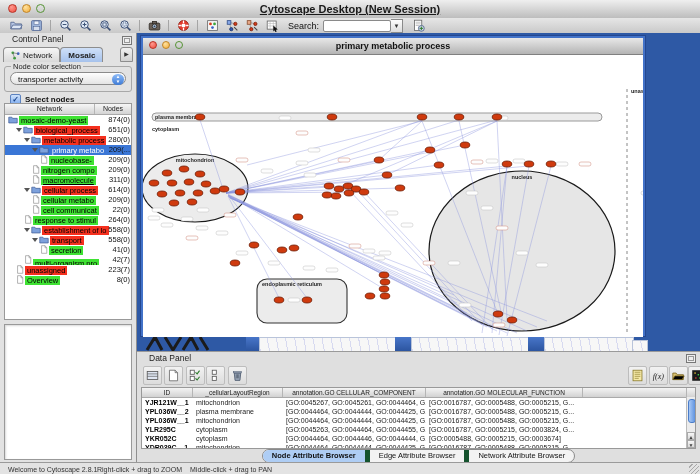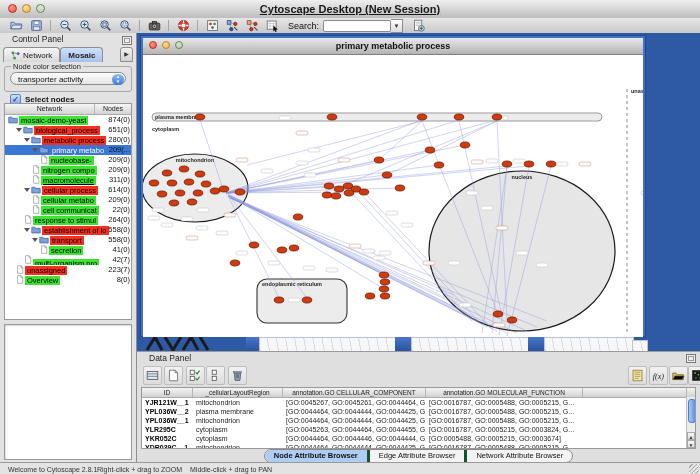--- a/index.html
+++ b/index.html
@@ -91,21 +91,21 @@
      overflow:hidden;white-space:nowrap;box-sizing:border-box;}
   .t-row{display:flex;height:9px;}
   .t-row div{font-size:7px;line-height:9px;color:#222;overflow:hidden;white-space:nowrap;padding-left:3px;box-sizing:border-box;}
   .t-row div:first-child{font-weight:bold;color:#000;}
   #t-scroll{position:absolute;right:0;top:9px;bottom:0;width:9px;background:#ececec;border-left:1px solid #bbb;box-sizing:border-box;}
   #t-thumb{position:absolute;left:1px;top:2px;width:6px;height:22px;border-radius:3px;background:linear-gradient(90deg,#a9c9f5,#5f93e0);border:1px solid #4a7cc8;}
   .t-arrow{position:absolute;left:0;width:8px;height:8px;background:linear-gradient(#f8f8f8,#d8d8d8);border:1px solid #aaa;
      font-size:5px;line-height:8px;text-align:center;color:#444;box-sizing:border-box;}
   #dp-tabs{position:absolute;left:0;right:0;bottom:1px;height:12px;display:flex;justify-content:center;}
   #dp-tabs-inner{display:flex;border:1px solid #8a8a8a;border-radius:7px;overflow:hidden;background:#f3f3f3;height:12px;}
-  .dp-tab{font-size:7.5px;line-height:12px;padding:0 9px;color:#111;border-left:3px solid #14532d;}
+  .dp-tab{font-size:7.5px;line-height:12px;padding:0 9px;color:#111;border-left:5px solid #14532d;}
   .dp-tab:first-child{border-left:none;}
   .dp-tab.sel{background:#aecdf4;font-weight:bold;}
   
   #statusbar{left:0;top:462px;width:700px;height:12px;background:#e3e3e3;border-top:1px solid #9a9a9a;box-sizing:border-box;}
   #statusbar span{position:absolute;top:1px;font-size:7px;color:#333;line-height:11px;}
   #grip{position:absolute;right:1px;top:1px;width:10px;height:10px;
      background:repeating-linear-gradient(135deg,transparent 0 2px,#aaa 2px 3px);}
 </style>
 </head>
 <body>

